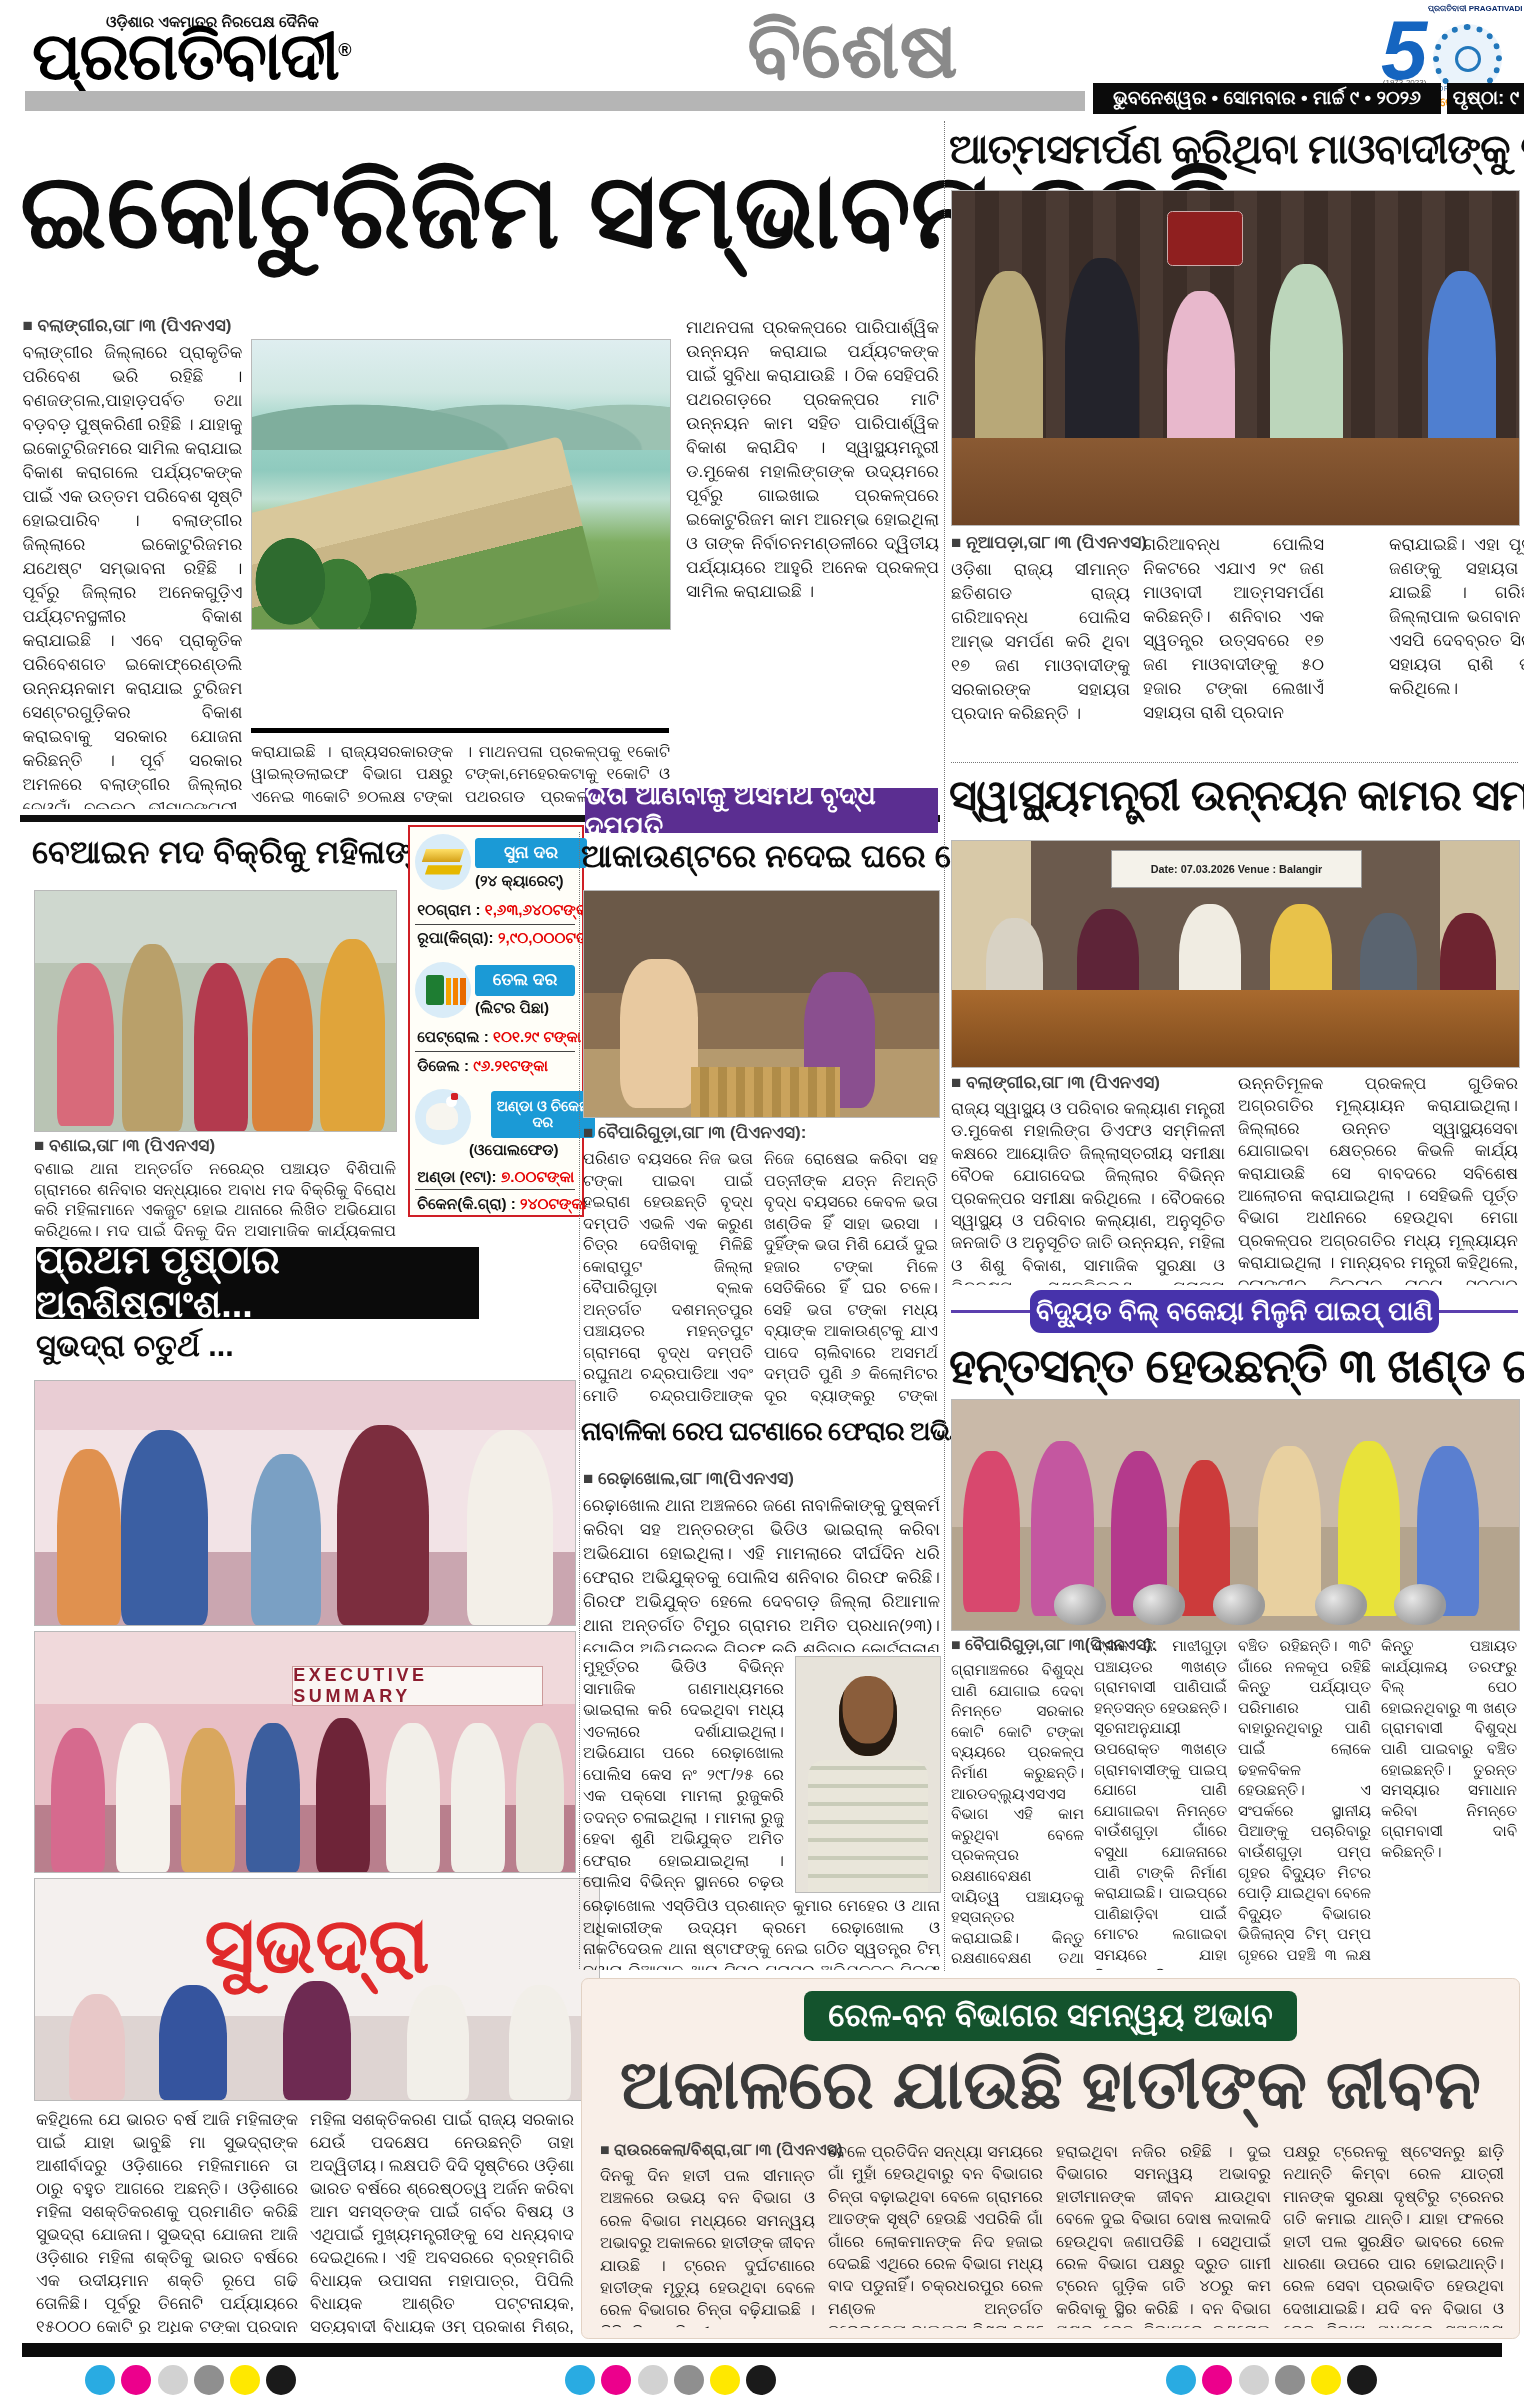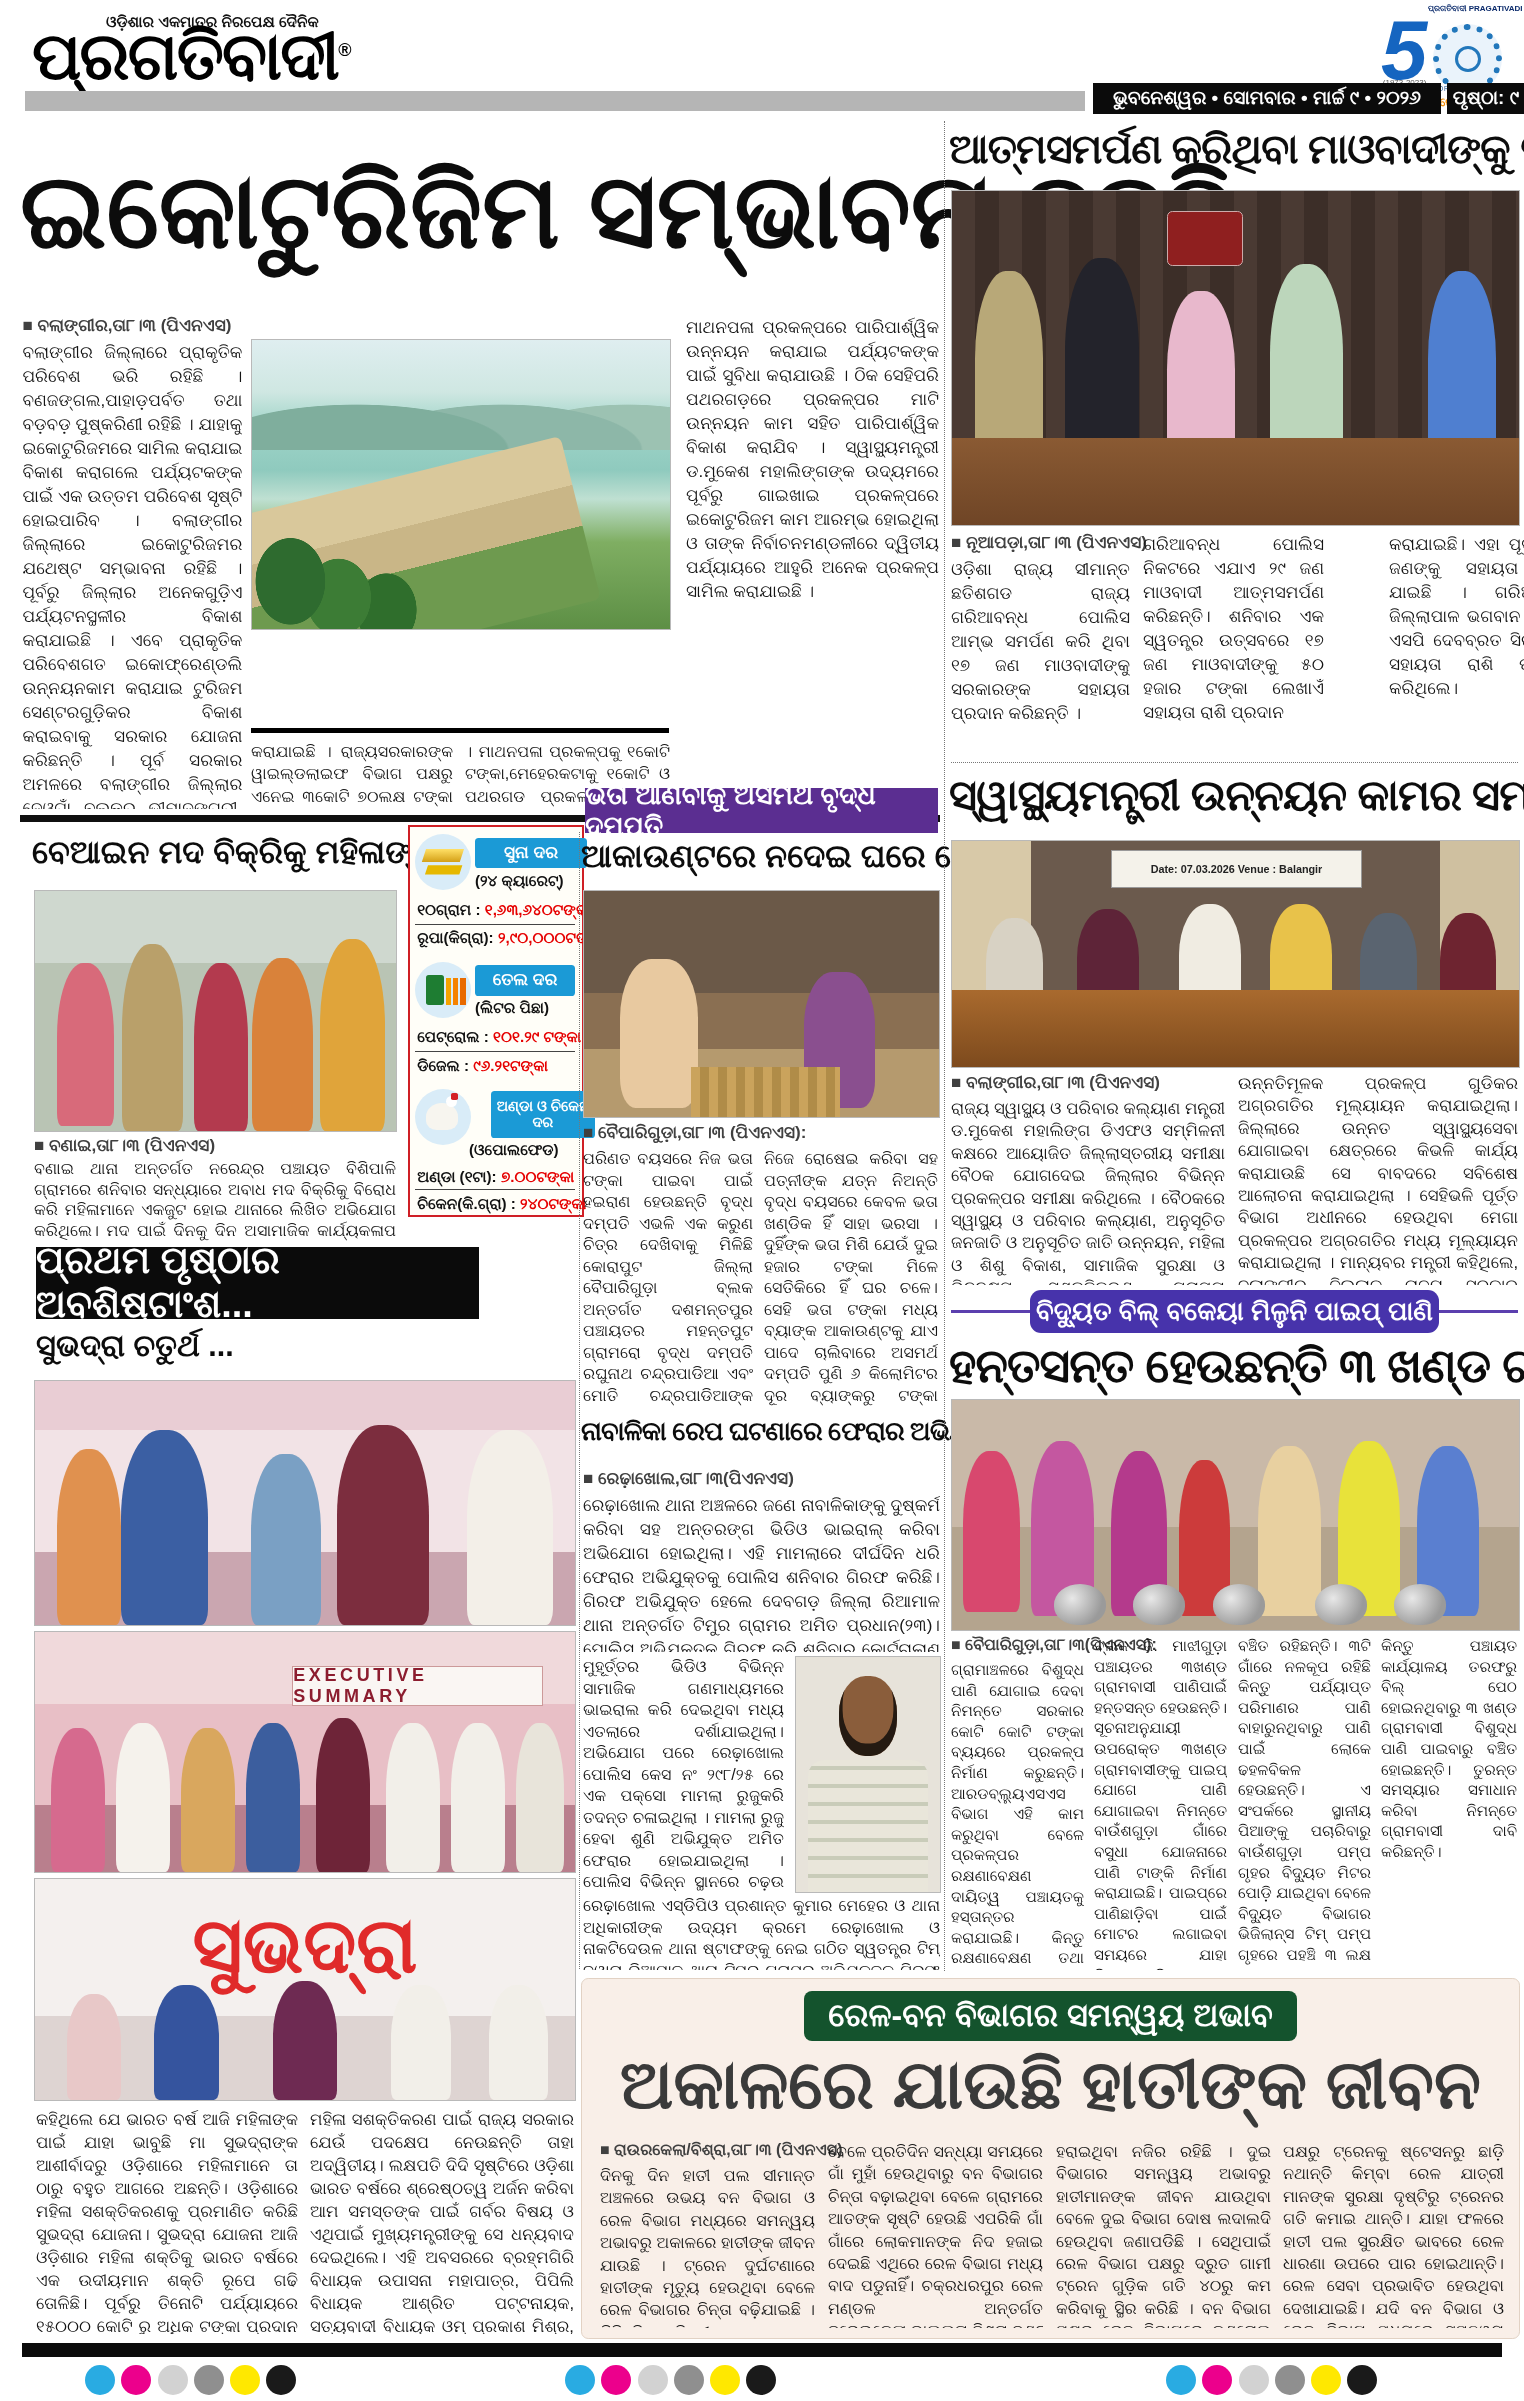--- a/index.html
+++ b/index.html
@@ -37,21 +37,21 @@
   .ph-meet{background:linear-gradient(90deg,#d8c9a8 0 14%,#6b5a4d 14% 86%,#cfc0a0 86% 100%);}
   .ph-meet .table{position:absolute;left:0;bottom:0;width:100%;height:34%;background:linear-gradient(180deg,#a96a2e,#7d4a1d);}
   .ph-meet .banner{position:absolute;left:28%;top:4%;width:44%;height:16%;background:#f4f2ea;border:0.9px solid #999;
      color:#222;font-size:10.8px;font-weight:bold;display:flex;align-items:center;justify-content:center;}
   .ph-crowd{background:linear-gradient(180deg,#cfd8cf 0 30%,#b9c4b4 30% 100%);}
   .ph-hut{background:linear-gradient(180deg,#6b5948 0 45%,#8a6f52 45% 70%,#b59a6e 70% 100%);}
   .ph-stage1{background:linear-gradient(180deg,#e9cdd4 0 20%,#f2e3e6 20% 70%,#caa6b0 70% 100%);}
   .ph-stage2{background:linear-gradient(180deg,#f0d9db 0 30%,#e8bfc6 30% 72%,#b97f8d 72% 100%);}
   .ph-stage2 .exbanner{position:absolute;right:6%;top:14%;width:46%;height:16%;background:#faf6f3;border:0.9px solid #c99;
      color:#8c1d2f;font-weight:bold;font-size:18px;letter-spacing:3.6px;display:flex;align-items:center;justify-content:center;}
-  .ph-stage3{background:linear-gradient(180deg,#f4f0ee 0 62%,#ded4d2 62% 100%);}
+  .ph-stage3{background:linear-gradient(180deg,#f4f0ee 0 62%,#ded4d2 62% 100%);padding-left:24px;}
   .ph-stage3 .subhadra{position:absolute;left:0;top:10%;width:100%;text-align:center;color:#e02a2a;
      font-size:77px;font-weight:900;}
   .ph-pots{background:linear-gradient(180deg,#c9b9a8 0 55%,#b4a48e 55% 100%);}
   .pot{position:absolute;width:52px;height:41px;border-radius:50% 50% 45% 45%;background:radial-gradient(circle at 35% 35%,#e8e8e8,#9a9a9a 70%);}
   .ph-portrait{background:linear-gradient(180deg,#e7e3da 0 100%);}
   .ph-portrait .head{position:absolute;left:30%;top:8%;width:40%;height:34%;border-radius:46%;background:#8a5d3b;
      box-shadow:0 -9px 0 3.6px #241a12 inset;}
   .ph-portrait .shirt{position:absolute;left:8%;top:44%;width:84%;height:56%;border-radius:16px 16px 0 0;
      background:repeating-linear-gradient(0deg,#e9e6da 0 14.4px,#c9ccb9 14.4px 18px),
                repeating-linear-gradient(90deg,rgba(60,70,50,.25) 0 3.6px,transparent 3.6px 20px);}
@@ -70,20 +70,21 @@
 
 <div class="page">
 
   <div class="abs" style="left:0;top:0;width:1525px;height:118px;">
     <div class="abs" style="left:106px;top:12.6px;font-size:15.2px;font-weight:bold;">ଓଡ଼ିଶାର ଏକମାତ୍ର ନିରପେକ୍ଷ ଦୈନିକ</div>
     <div class="abs" style="left:32px;top:18px;font-size:66px;font-weight:900;letter-spacing:-1.8px;color:#000;">
       <span>ପ୍ରଗତିବାଦୀ</span><sup style="font-size:18px;">®</sup>
     </div>
     <div class="abs" style="left:86px;top:90px;font-size:18px;font-weight:bold;letter-spacing:3.6px;">PRAGATIVADI</div>
     <div class="abs" style="left:226px;top:91px;font-size:14.4px;font-weight:bold;">pragativadi.com</div>
+    <div class="abs center" style="left:664px;top:3.6px;width:377px;font-size:79px;font-weight:900;color:#8a8a8a;">ବିଶେଷ</div>
 
     <div class="abs" style="left:1381px;top:3.6px;width:142px;height:108px;">
       <div class="abs" style="left:47px;top:0;font-size:8px;font-weight:bold;color:#0a2a6b;white-space:nowrap;">ପ୍ରଗତିବାଦୀ PRAGATIVADI</div>
       <div class="abs" style="left:0;top:5.4px;font-size:83px;font-weight:900;font-style:italic;color:#1565c0;line-height:1;">5</div>
       <div class="abs" style="left:52px;top:20px;width:57px;height:57px;border-radius:50%;border:6.3px dotted #2277bb;background:#eaf3fb;">
         <div class="abs" style="left:16px;top:16px;width:20px;height:20px;border-radius:50%;border:3.6px solid #2277bb;"></div>
       </div>
       <div class="abs" style="left:1.8px;top:74px;font-size:8px;color:#555;">(1973-2023)</div>
       <div class="abs" style="left:1.8px;top:83px;font-size:11.7px;font-weight:bold;letter-spacing:1.8px;color:#1565c0;">YEARS</div>
       <div class="abs" style="left:47px;top:81px;font-size:6.3px;letter-spacing:0.9px;color:#1a4f8f;white-space:nowrap;">GLORY OF GOLDEN JUBILEE</div>

